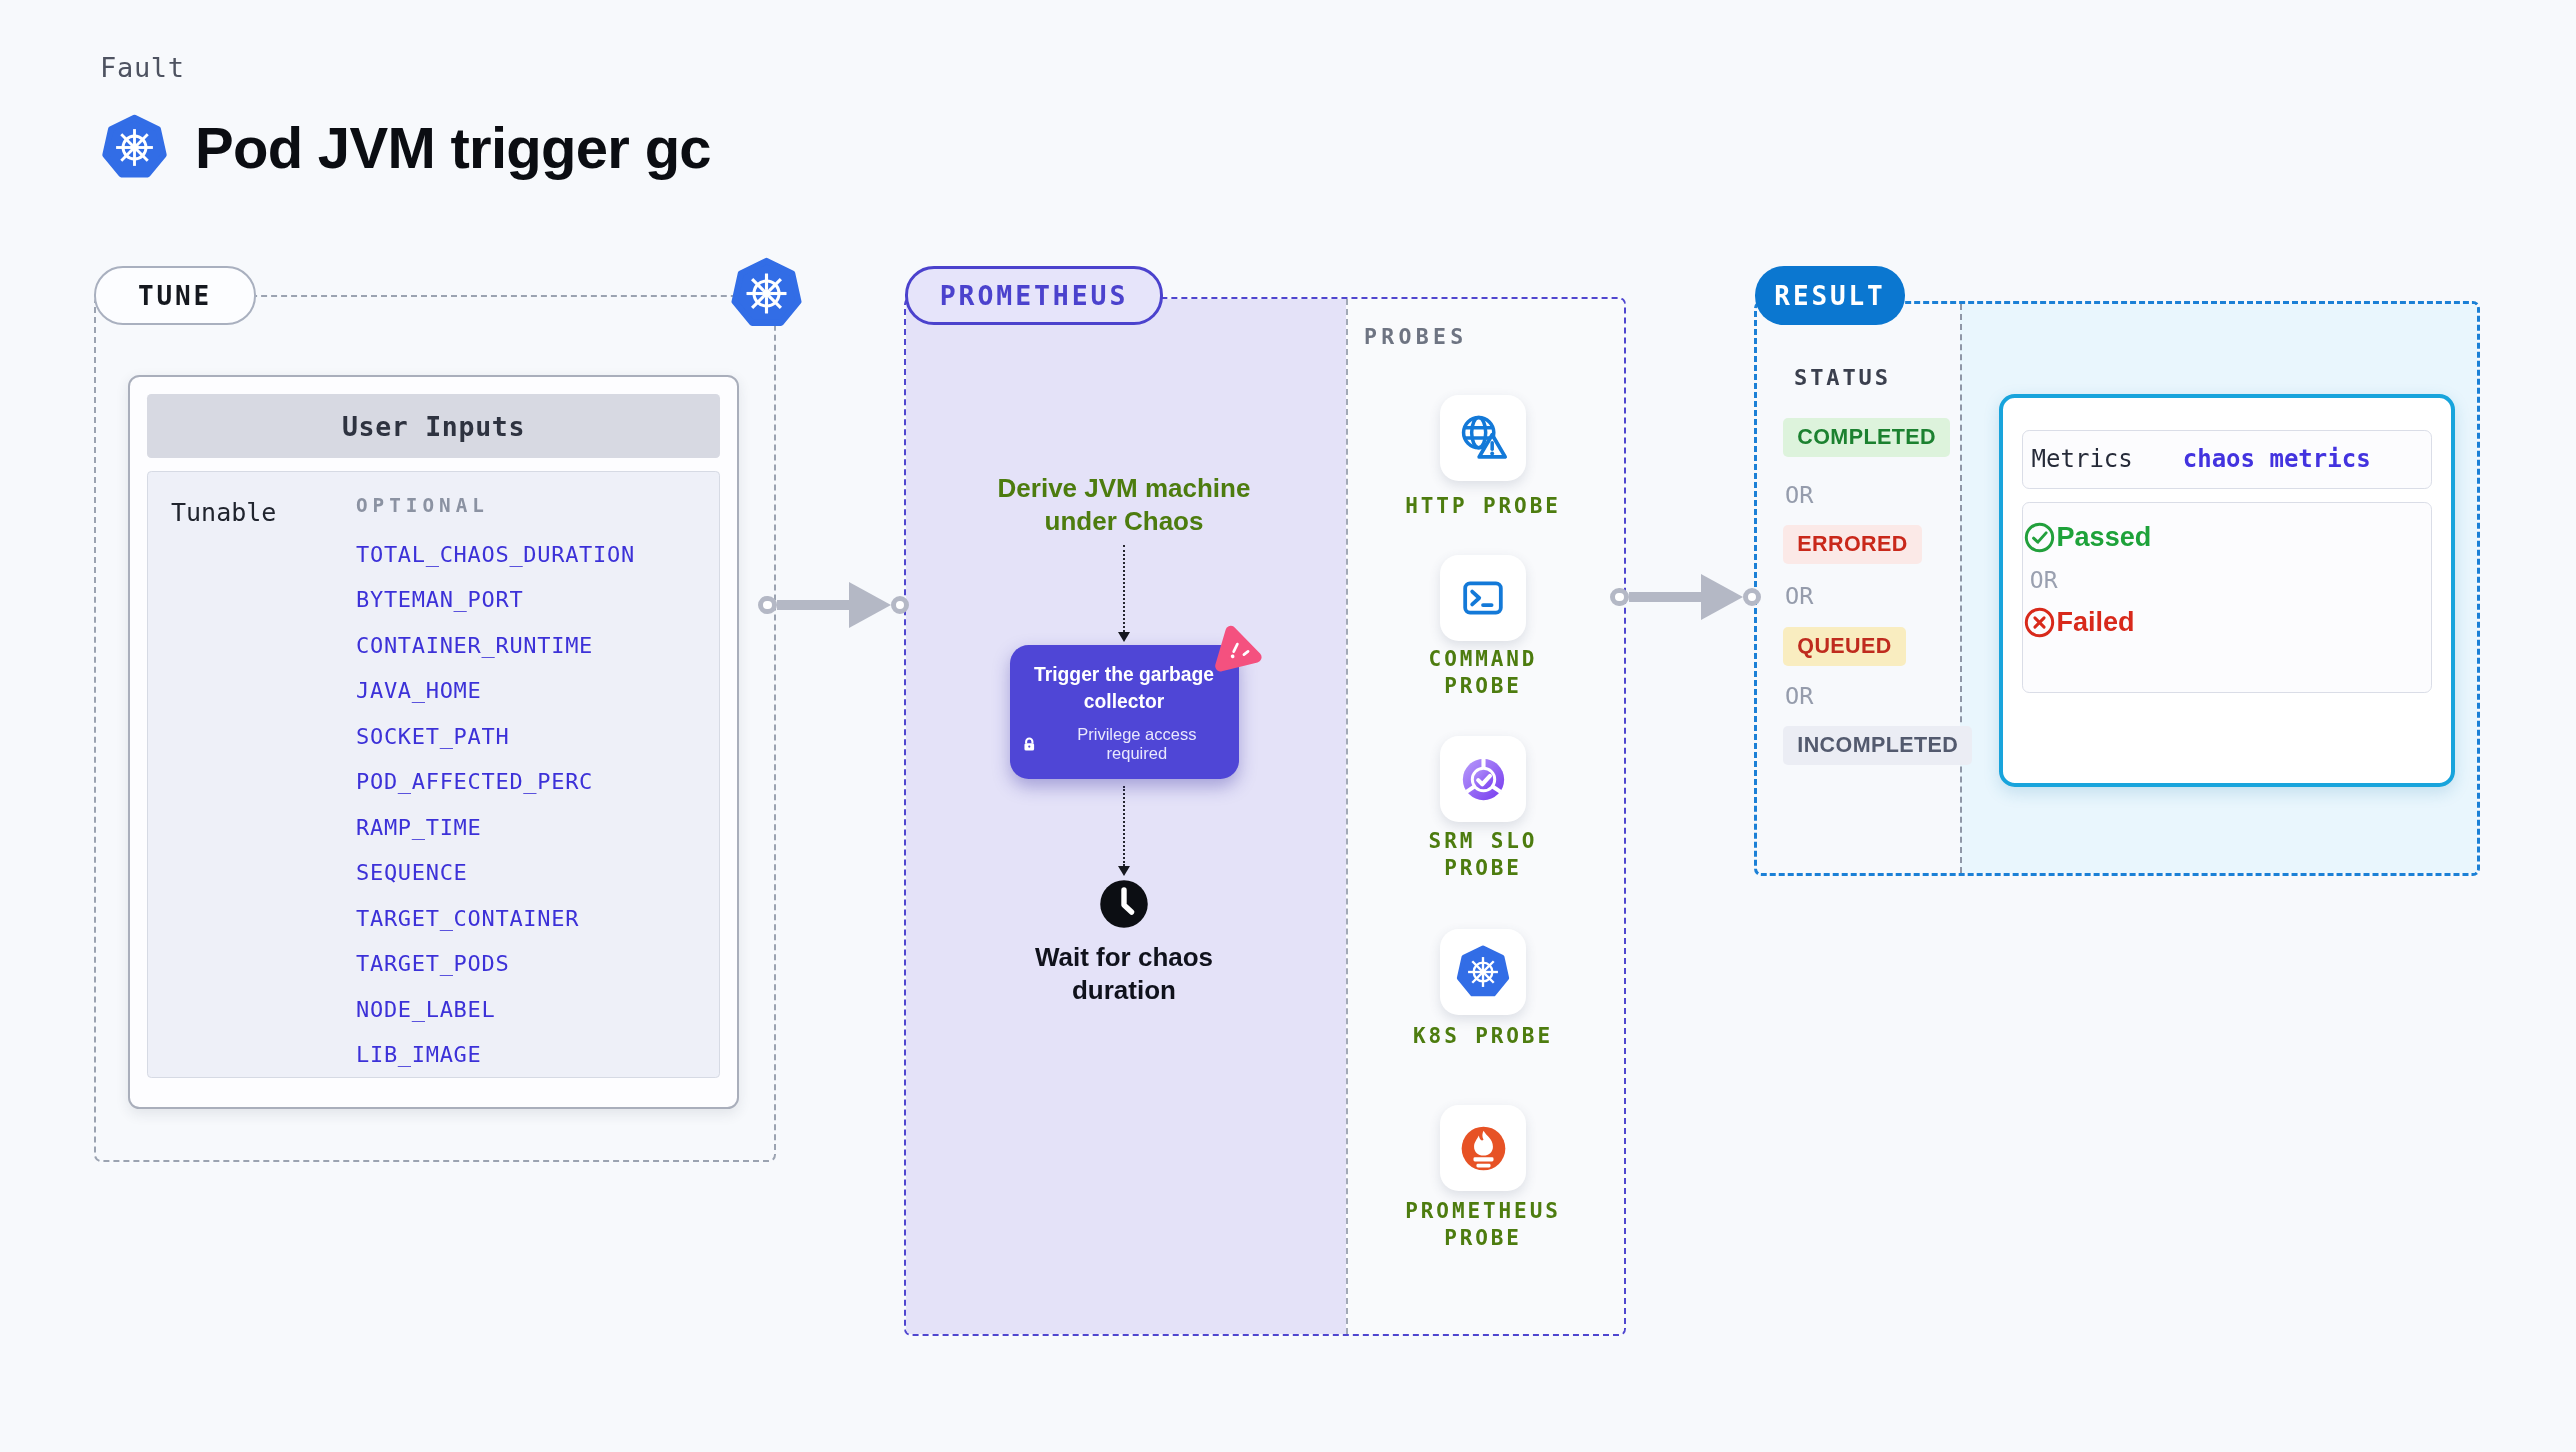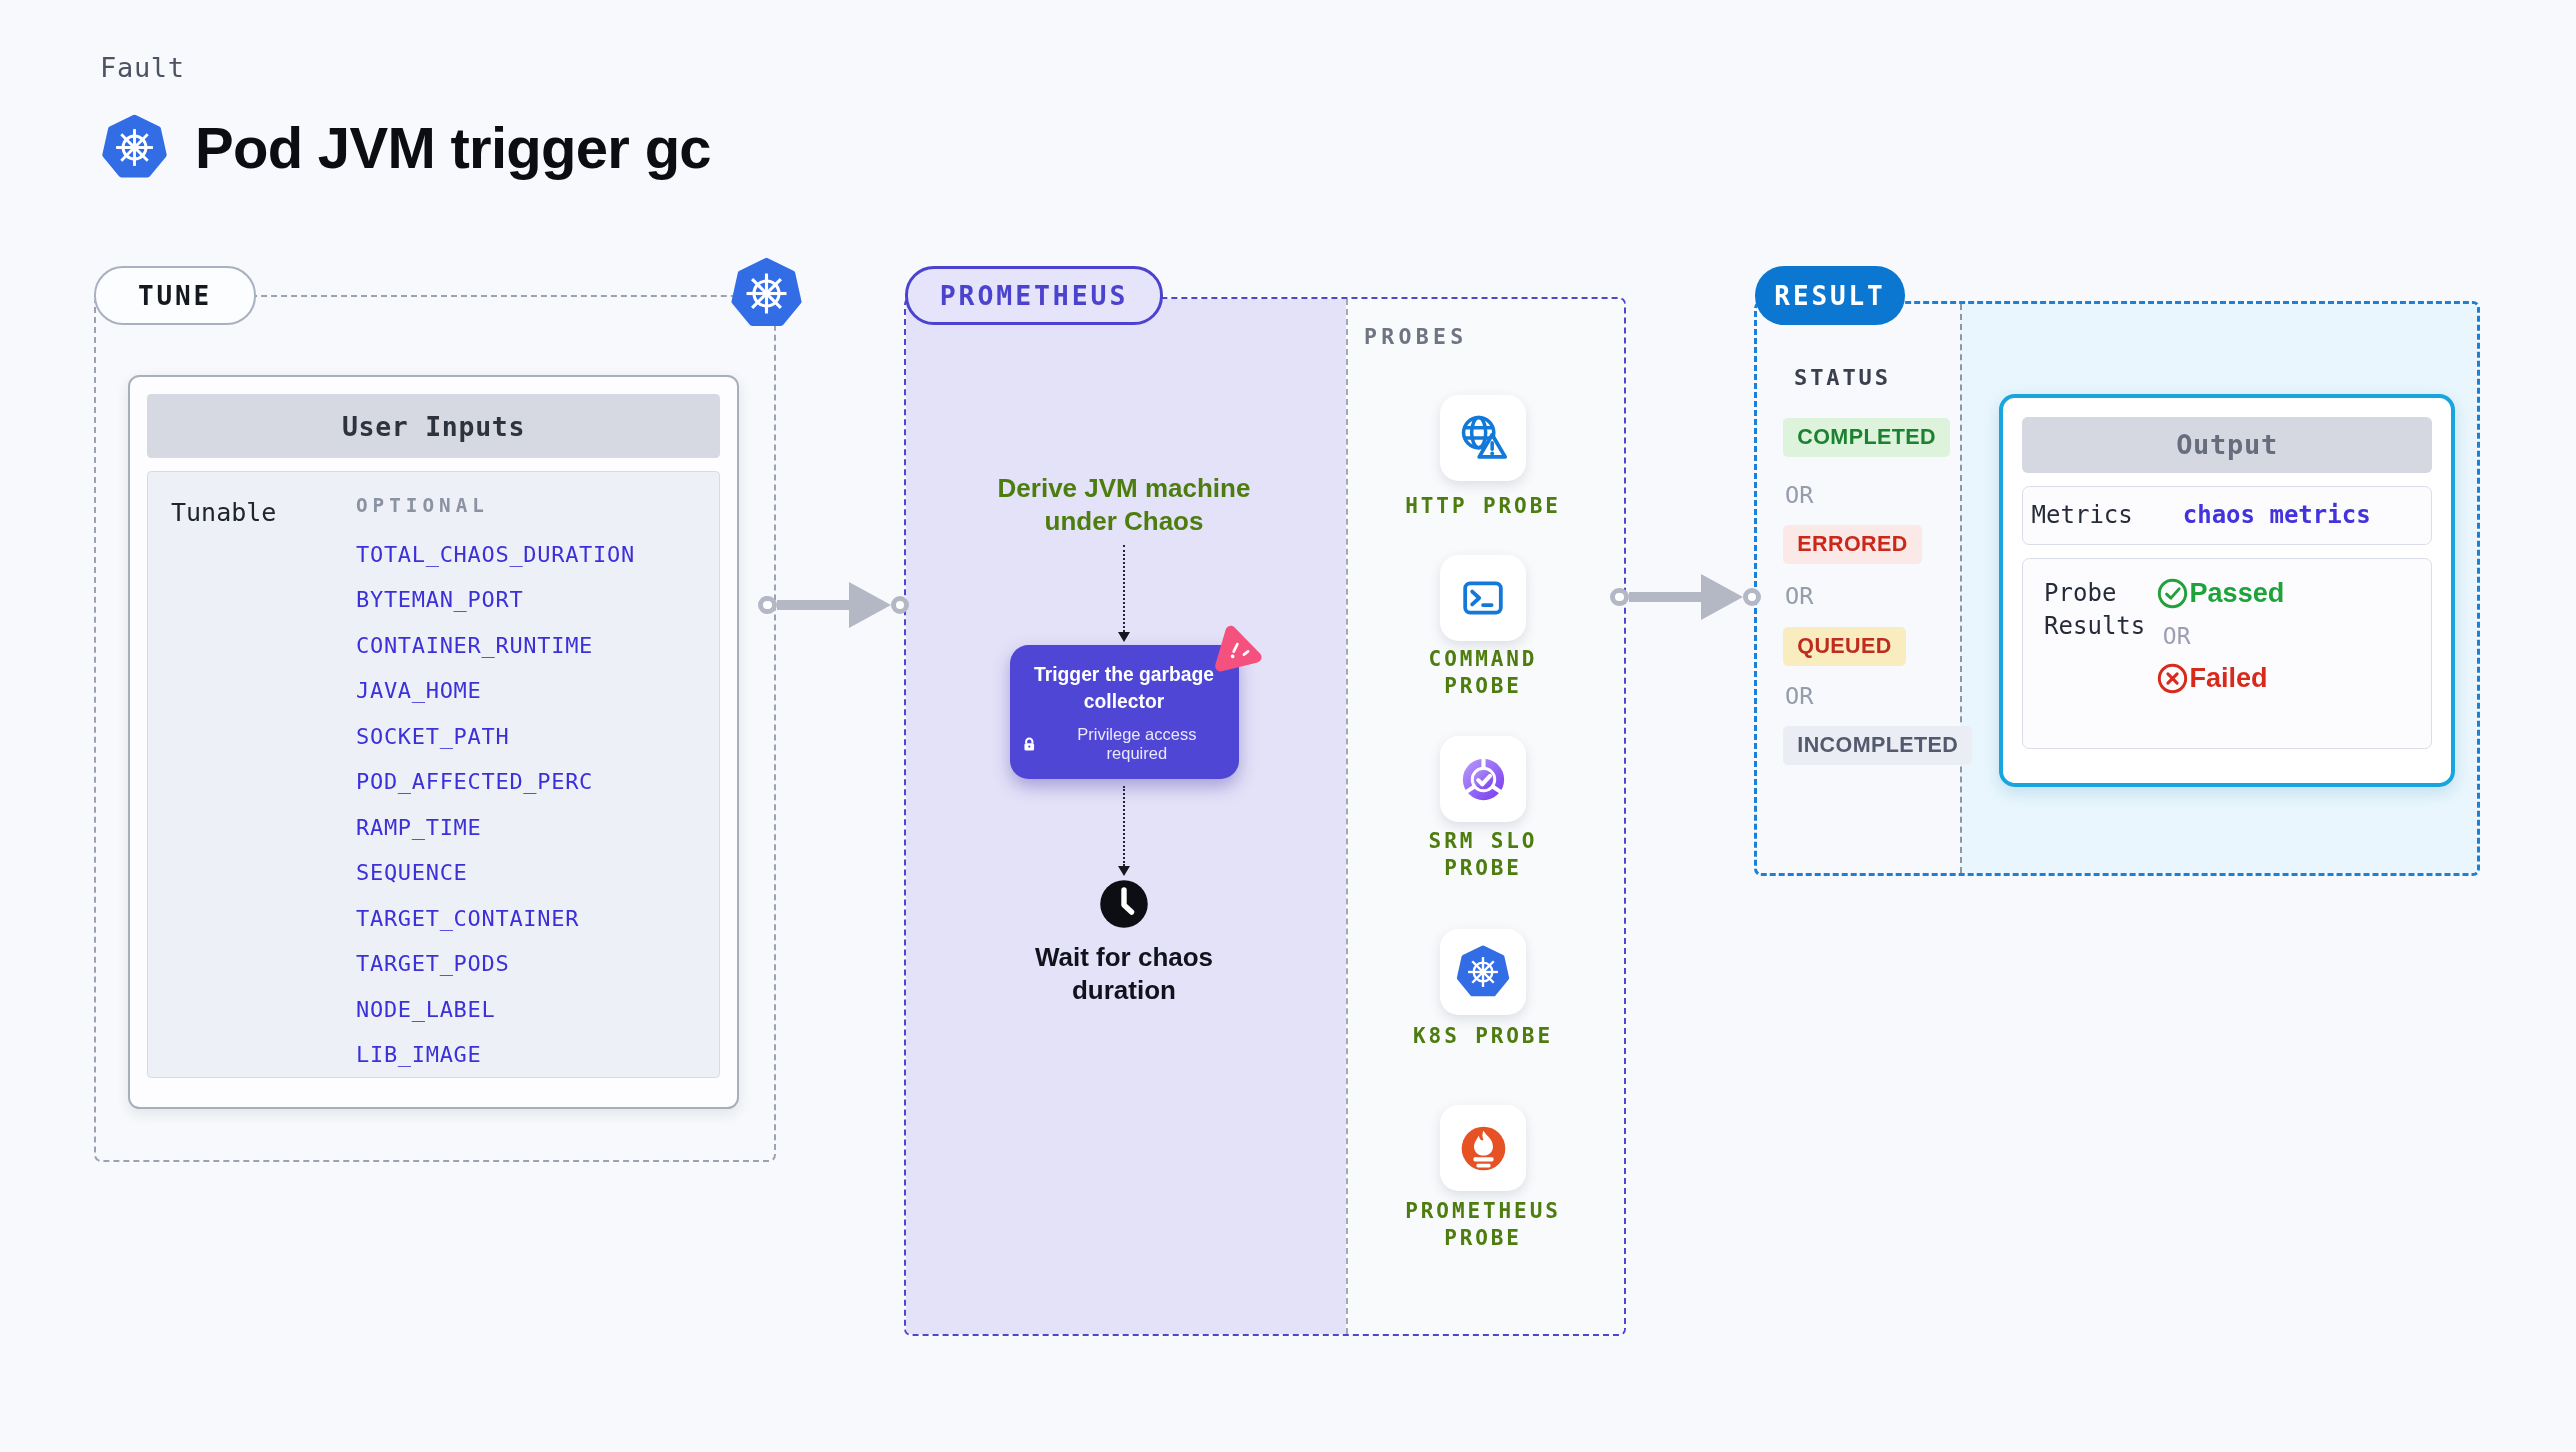--- a/index.html
+++ b/index.html
@@ -306,27 +306,25 @@
   <div class="abs status-label mono">STATUS</div>
   <div class="status-badge tone-success" style="top:418px;">COMPLETED</div>
   <div class="or-label mono" style="top:481px;">OR</div>
   <div class="status-badge tone-error" style="top:525px;">ERRORED</div>
   <div class="or-label mono" style="top:582px;">OR</div>
   <div class="status-badge tone-warning" style="top:627px;">QUEUED</div>
   <div class="or-label mono" style="top:682px;">OR</div>
   <div class="status-badge tone-neutral" style="top:726px;">INCOMPLETED</div>
 
   <div class="abs output-panel">
-    <div class="output-header mono">Output</div>
     <div class="output-row row-metrics">
       <div class="metrics-label mono">Metrics</div>
       <div class="metrics-value mono">chaos metrics</div>
     </div>
     <div class="output-row row-proberes">
-      <div class="proberes-label mono">Probe Results</div>
       <div class="proberes-col">
         <div class="res-line">
           <svg width="33" height="33" viewBox="0 0 46 46">
               <use href="#sym-check-circle" width="46" height="46"></use>
             </svg>
           <span class="passed-text">Passed</span>
         </div>
         <div class="res-or mono">OR</div>
         <div class="res-line">
           <svg width="33" height="33" viewBox="0 0 46 46">

